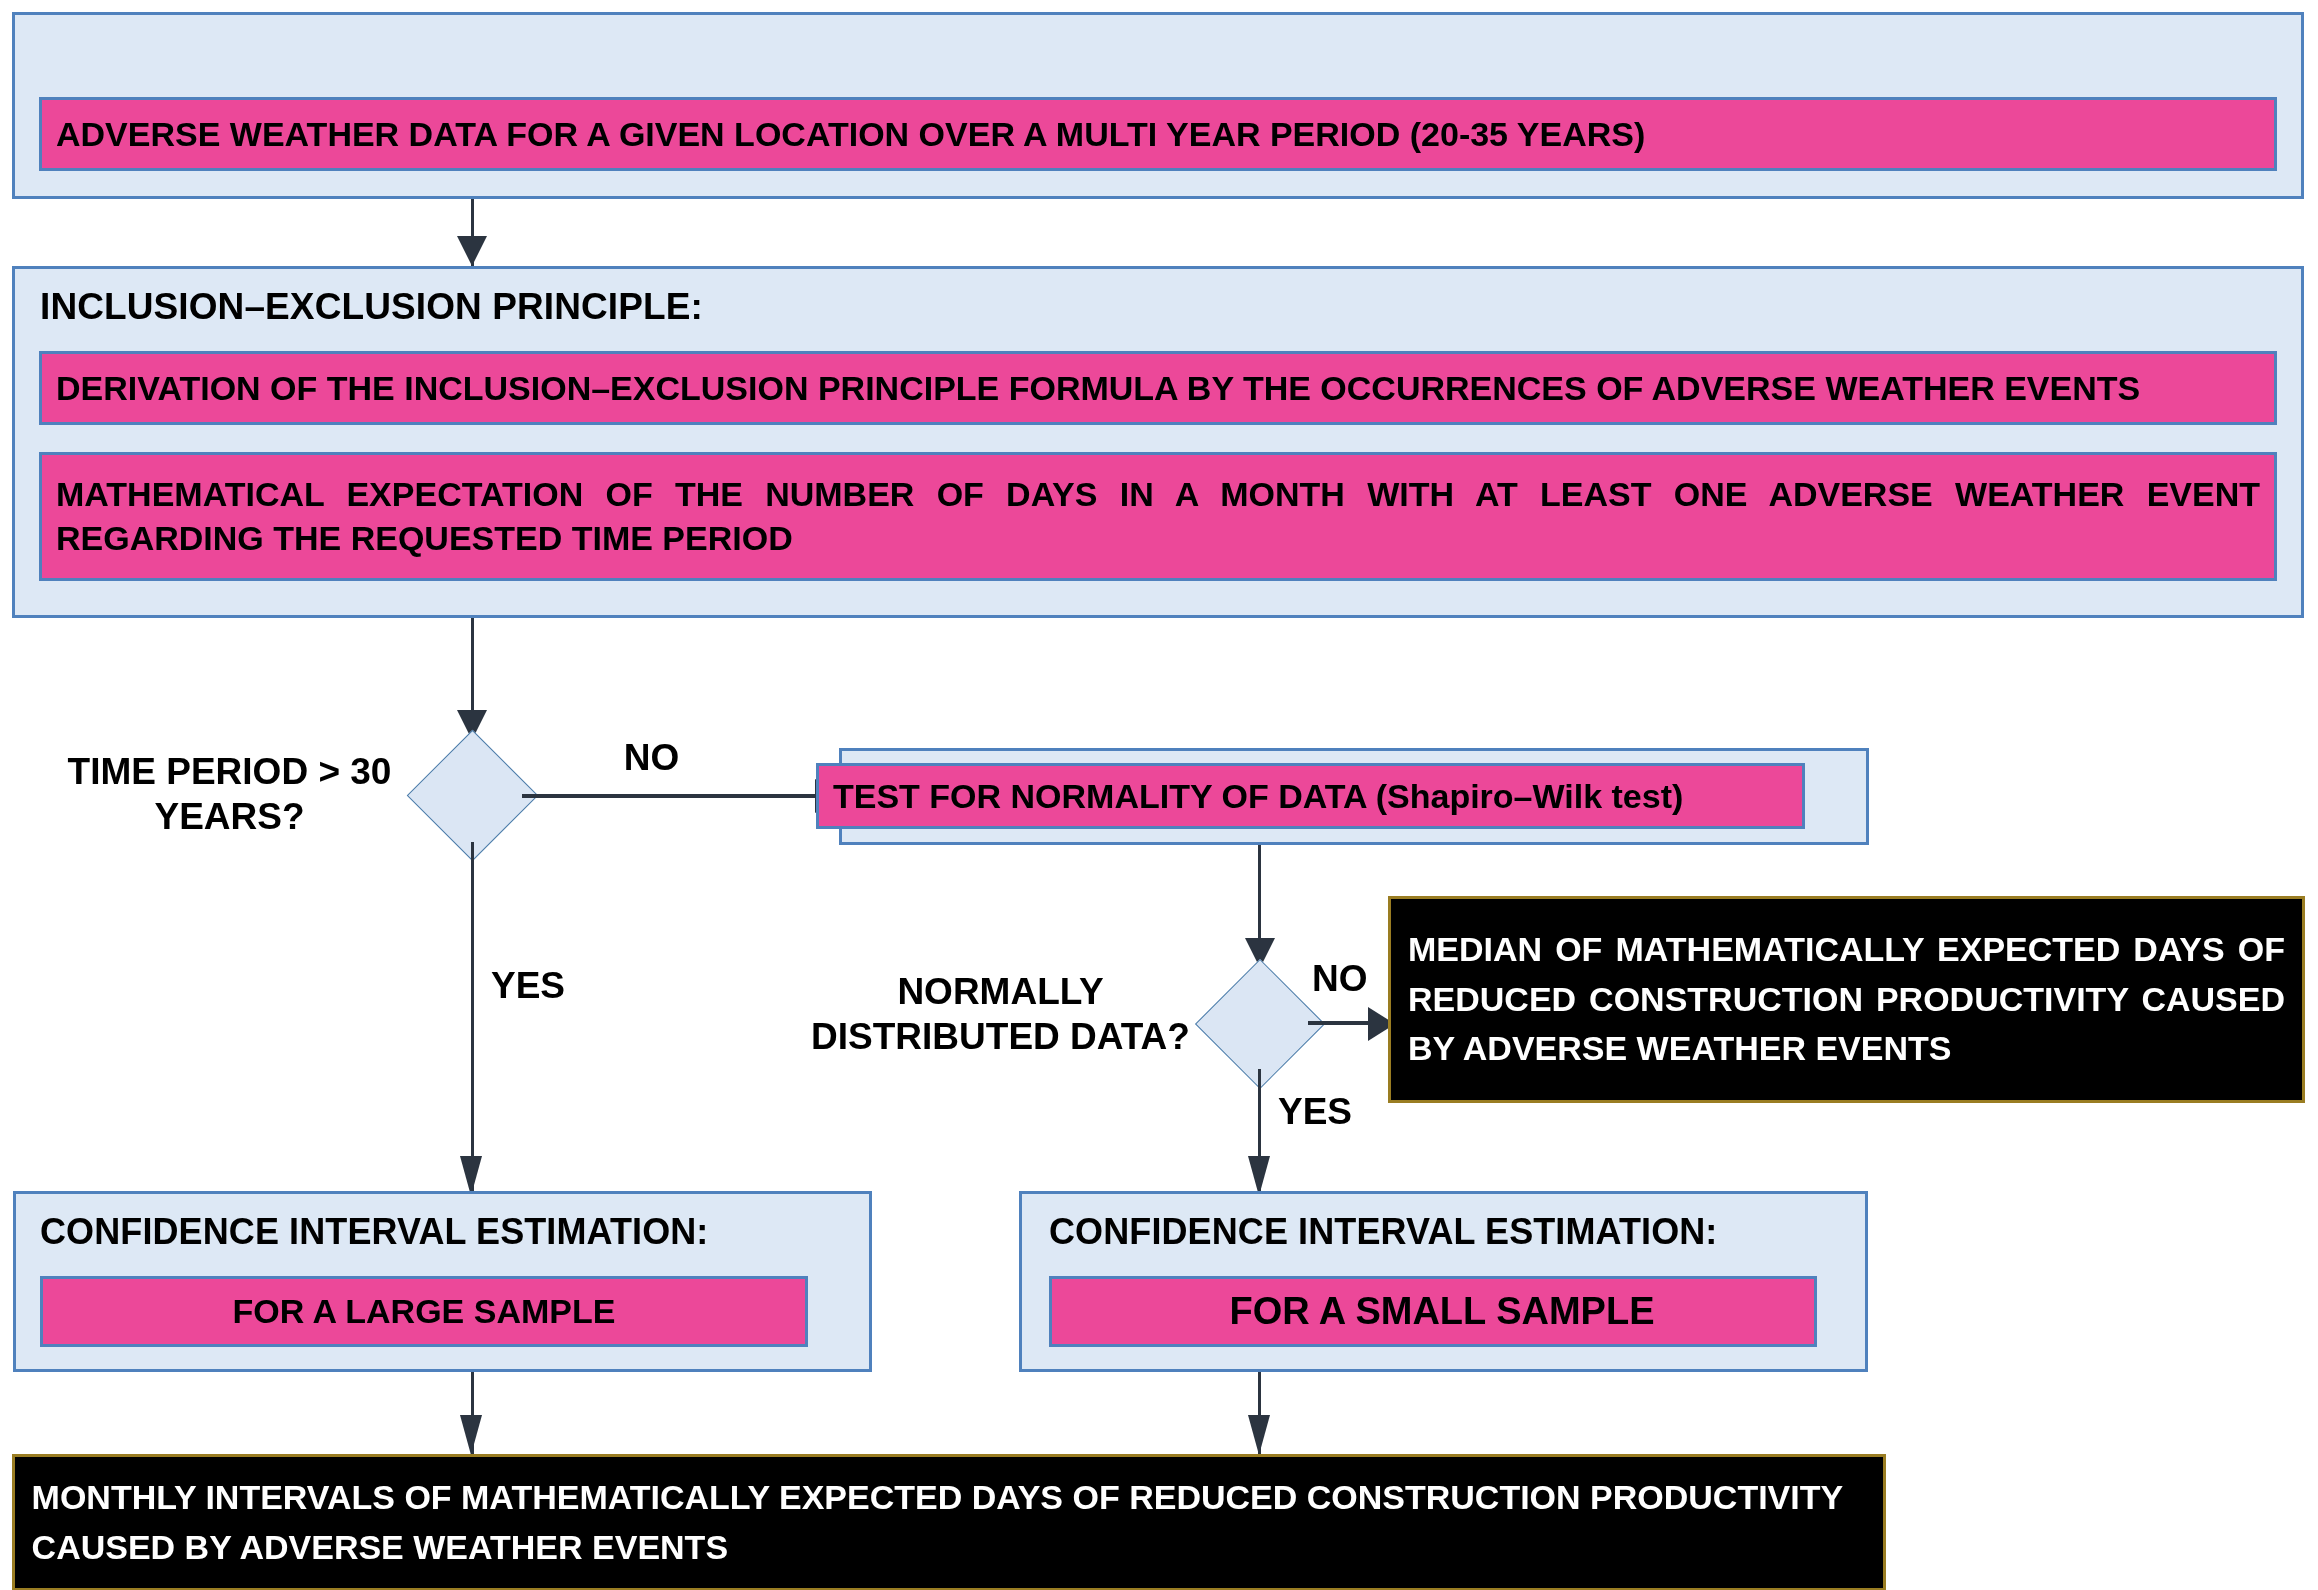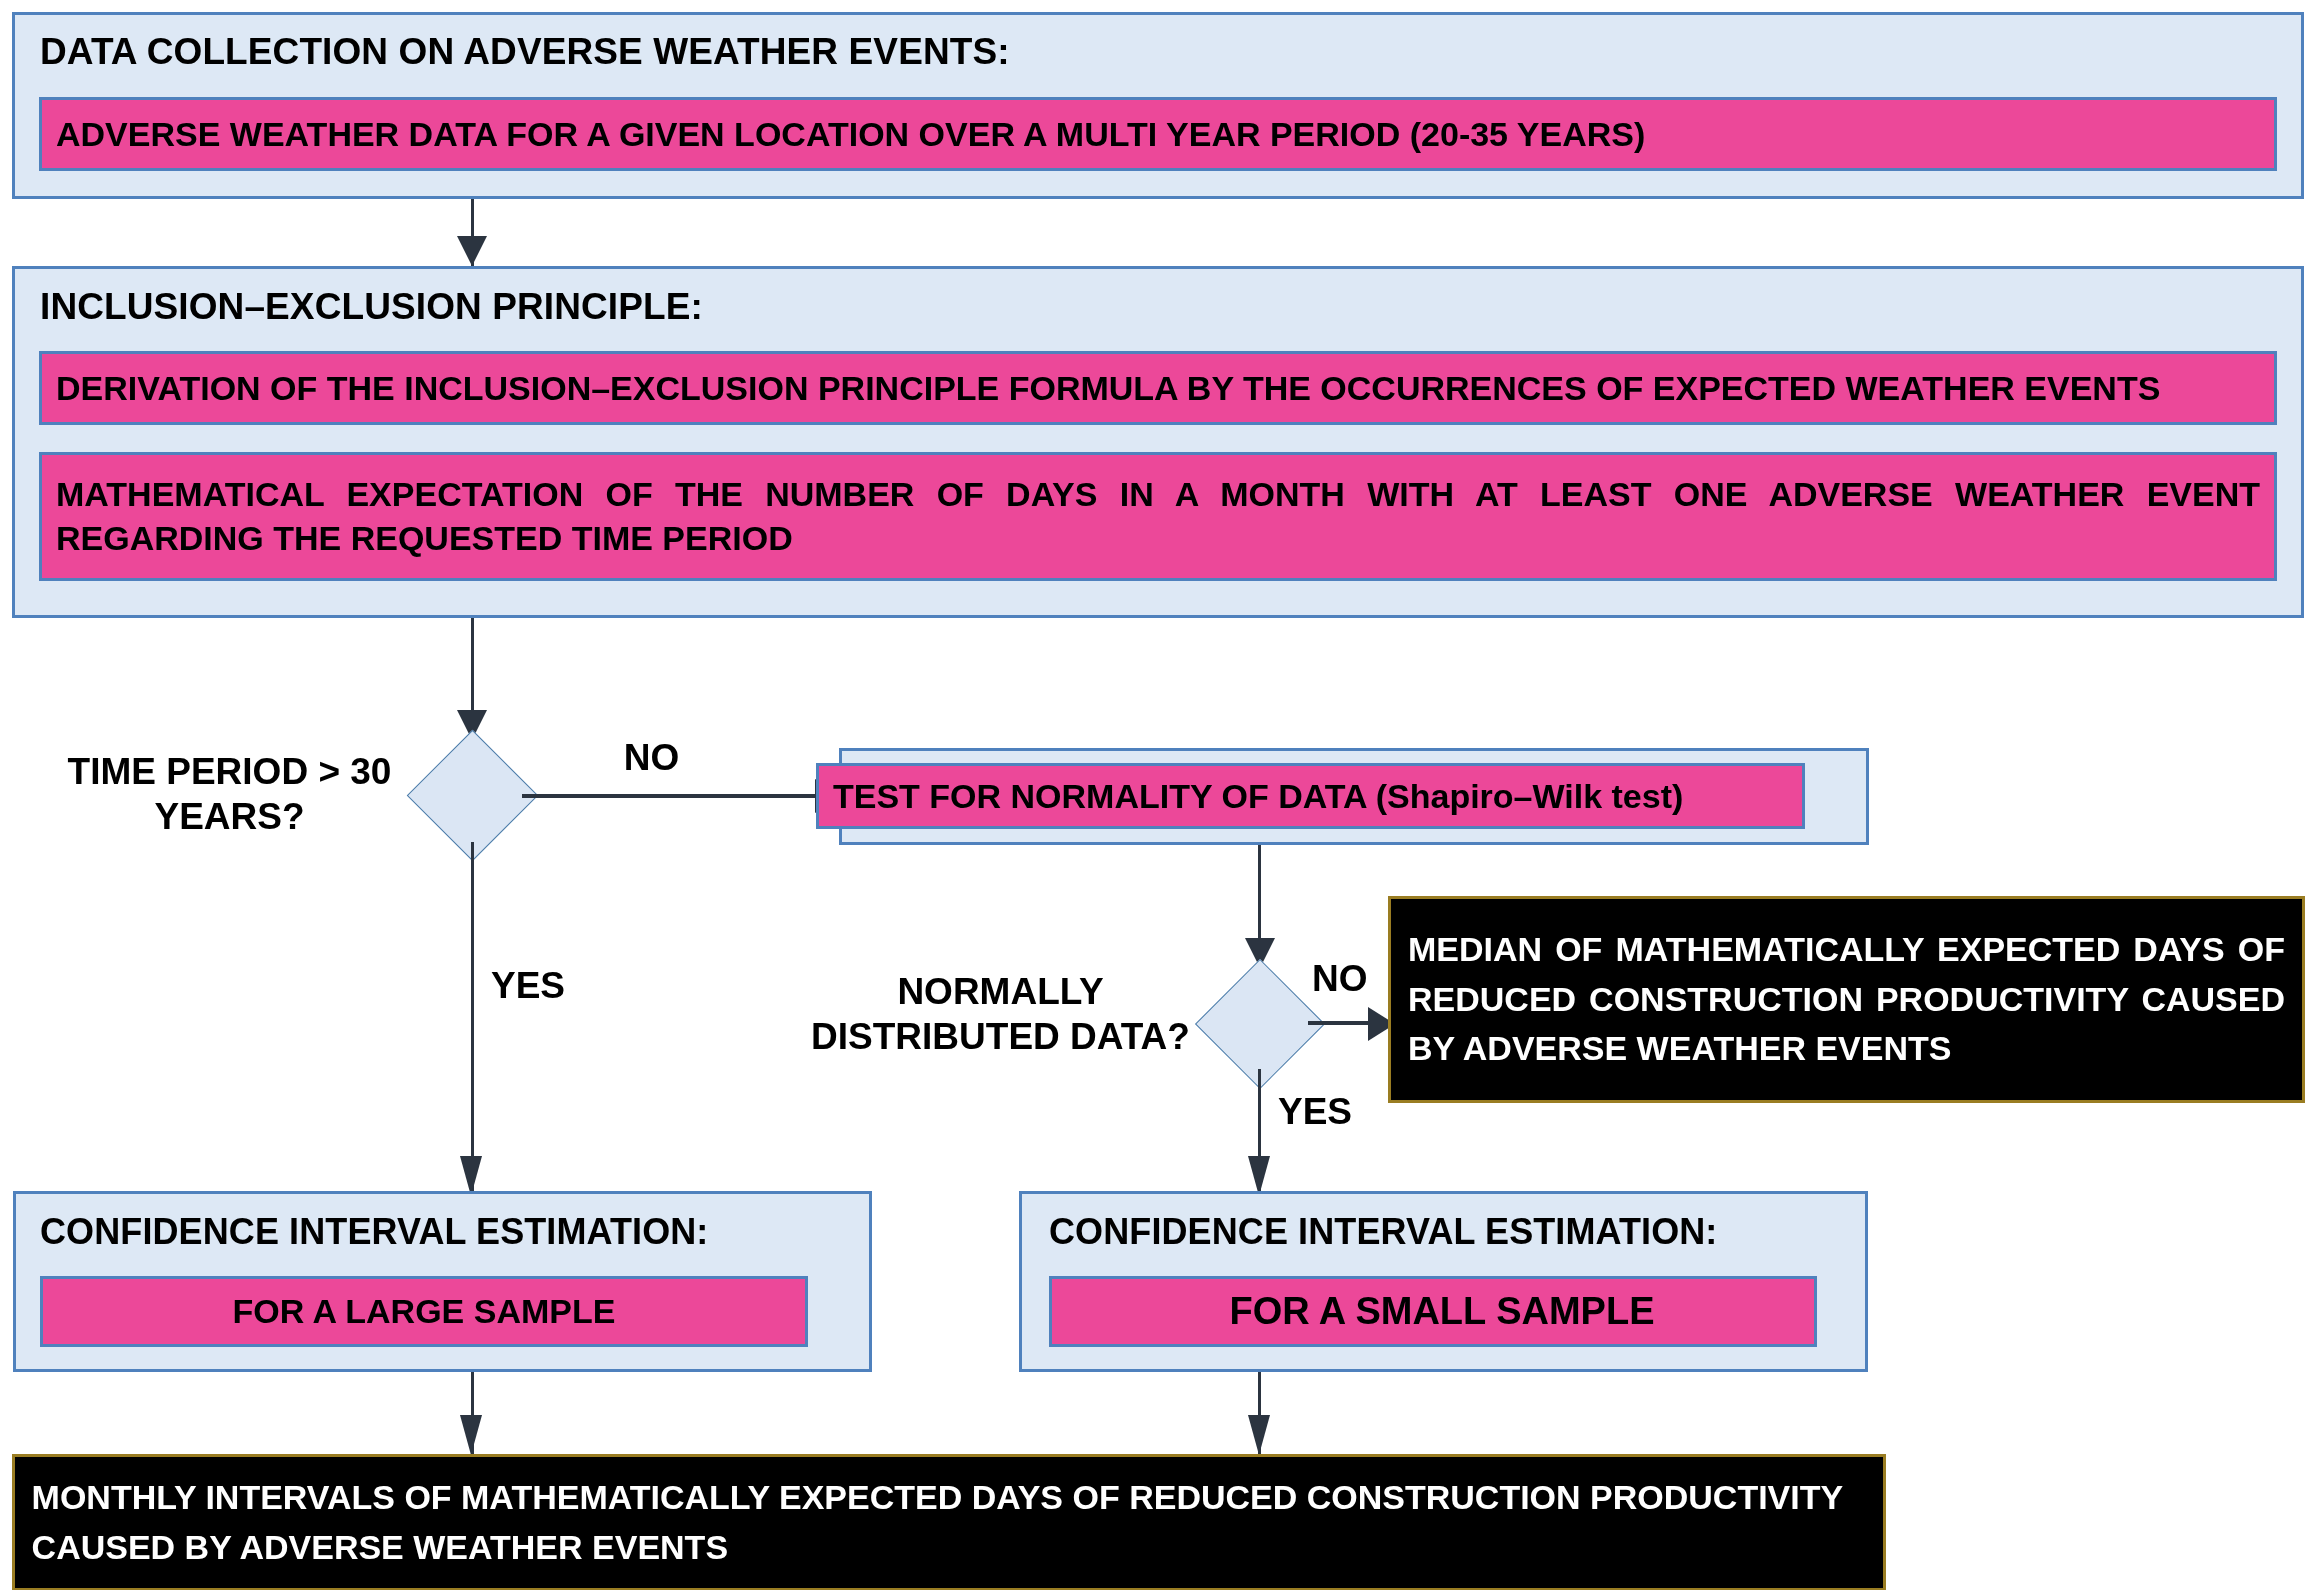--- a/index.html
+++ b/index.html
@@ -94,33 +94,32 @@
     line-height:1.22;
   }
 </style>
 </head>
 <body>
 
 <div class="canvas">
 
   <div class="panel" style="left:11.6px;top:11.6px;width:2292px;height:187px;">
   </div>
-  <div class="panel-title" style="left:40px;top:31px;font-size:37px;">DATA COLLECTION ON ADVERSE WEATHER EVENTS:</div>
   <div class="inner" style="left:39px;top:97px;width:2238px;height:74px;">
     <span class="inner-text" style="font-size:34px;">ADVERSE WEATHER DATA FOR A GIVEN LOCATION OVER A MULTI YEAR PERIOD (20-35 YEARS)</span>
   </div>
 
   <div class="vline" style="left:471px;top:199px;height:67px;"></div>
   <div class="arrow-down" style="left:457px;top:236px;"></div>
 
   <div class="panel" style="left:11.6px;top:266px;width:2292px;height:352px;">
   </div>
   <div class="panel-title" style="left:40px;top:286px;font-size:37px;">INCLUSION–EXCLUSION PRINCIPLE:</div>
   <div class="inner" style="left:39px;top:351px;width:2238px;height:74px;">
-    <span class="inner-text" style="font-size:34px;">DERIVATION OF THE INCLUSION–EXCLUSION PRINCIPLE FORMULA BY THE OCCURRENCES OF EXPECTED WEATHER EVENTS</span>
+    <span class="inner-text" style="font-size:34px;">DERIVATION OF THE INCLUSION–EXCLUSION PRINCIPLE FORMULA BY THE OCCURRENCES OF ADVERSE WEATHER EVENTS</span>
   </div>
   <div class="inner" style="left:39px;top:452px;width:2238px;height:129px;">
     <span class="inner-text justify" style="font-size:34px;line-height:1.28;">MATHEMATICAL EXPECTATION OF THE NUMBER OF DAYS IN A MONTH WITH AT LEAST ONE ADVERSE WEATHER EVENT REGARDING THE REQUESTED TIME PERIOD</span>
   </div>
 
   <div class="vline" style="left:471px;top:618px;height:116px;"></div>
   <div class="arrow-down" style="left:457px;top:710px;"></div>
 
   <div class="diamond" style="left:426px;top:749px;width:93px;height:93px;"></div>
   <div class="label" style="left:39px;top:749px;width:381px;font-size:37px;">TIME PERIOD &gt; 30

